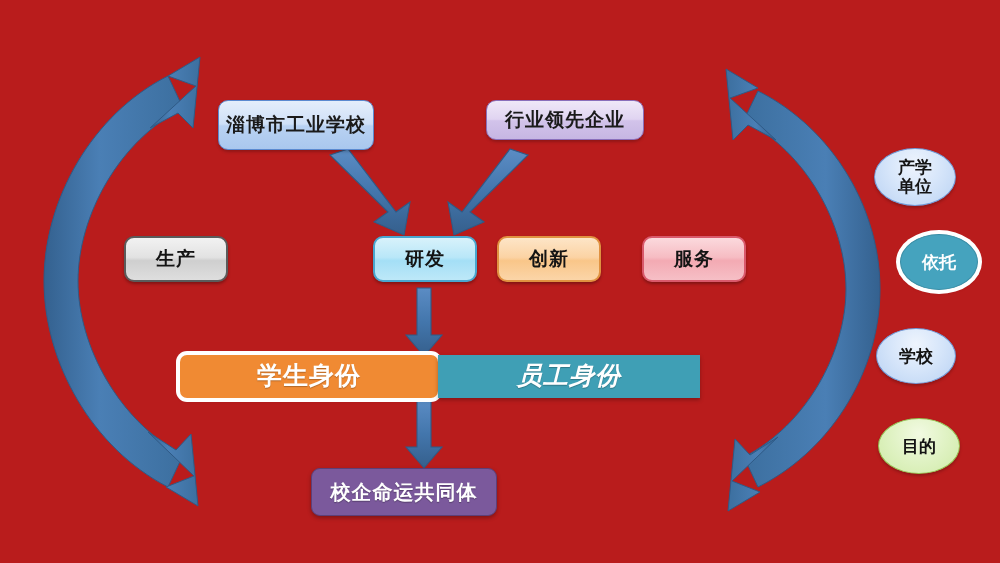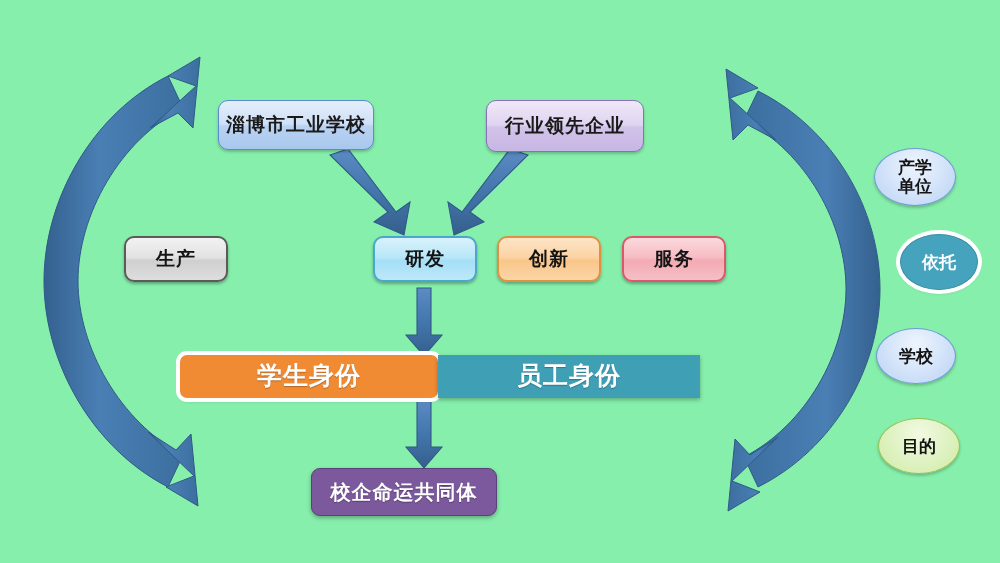--- a/index.html
+++ b/index.html
@@ -8,21 +8,21 @@
     padding: 0;
     background: #ffffff;
   }
   body {
     font-family: "DejaVu Sans", "Liberation Sans", sans-serif;
   }
   #canvas {
     position: relative;
     width: 1000px;
     height: 563px;
-    background: #86efac;
+    background: #b91c1c;
     overflow: hidden;
   }
 
   
   .node {
     position: absolute;
     box-sizing: border-box;
     display: flex;
     align-items: center;
     justify-content: center;
@@ -37,21 +37,21 @@
   
   .node-school {
     left: 218px; top: 100px; width: 156px; height: 50px;
     background: linear-gradient(180deg, #e4eefb 0%, #cfe0f7 48%, #b9d2f2 52%, #a9c7ee 100%);
     border: 1.6px solid #5b8ad0;
     color: #1a1a1a;
     font-size: 19px;
     box-shadow: 0 2px 3px rgba(0,0,0,0.22);
   }
   .node-company {
-    left: 486px; top: 100px; width: 158px; height: 52px;
+    left: 486px; top: 100px; width: 158px; height: 40px;
     background: linear-gradient(180deg, #efe8f8 0%, #e0d4f1 48%, #d2c3ea 52%, #c6b6e3 100%);
     border: 1.6px solid #8a6fbb;
     color: #1a1a1a;
     font-size: 19px;
     box-shadow: 0 2px 3px rgba(0,0,0,0.22);
   }
 
   
   .chip {
     top: 236px; width: 104px; height: 46px;
@@ -73,21 +73,21 @@
     left: 373px;
     background: linear-gradient(180deg, #d8f2fb 0%, #b9e7f8 46%, #a4dff6 54%, #bde8f8 100%);
     border: 2px solid #49a6cf;
   }
   .chip-innovate {
     left: 497px;
     background: linear-gradient(180deg, #fde5c7 0%, #fbd3a4 46%, #f9c689 54%, #fbd5a8 100%);
     border: 2px solid #e09140;
   }
   .chip-service {
-    left: 622px;
+    left: 642px;
     background: linear-gradient(180deg, #fbd9dd 0%, #f6bcc3 46%, #f3aab3 54%, #f6bfc6 100%);
     border: 2px solid #d9596b;
   }
 
   
   .bar {
     top: 355px; height: 43px;
     font-size: 25px;
     font-weight: bold;
     color: #ffffff;
@@ -97,20 +97,21 @@
     left: 180px; width: 258px;
     background: #f08a33;
     border-radius: 7px;
     box-shadow: 0 0 0 4px #ffffff, 0 2px 4px rgba(0,0,0,0.3);
   }
   .bar-employee {
     left: 438px; width: 262px;
     background: #3f9fb5;
     border-radius: 0;
     box-shadow: 0 2px 4px rgba(0,0,0,0.28);
+    font-style: italic;
   }
 
   
   .node-community {
     left: 311px; top: 468px; width: 186px; height: 48px;
     background: #7b599c;
     border: 1.5px solid #5c4079;
     border-radius: 9px;
     color: #ffffff;
     font-size: 20px;

